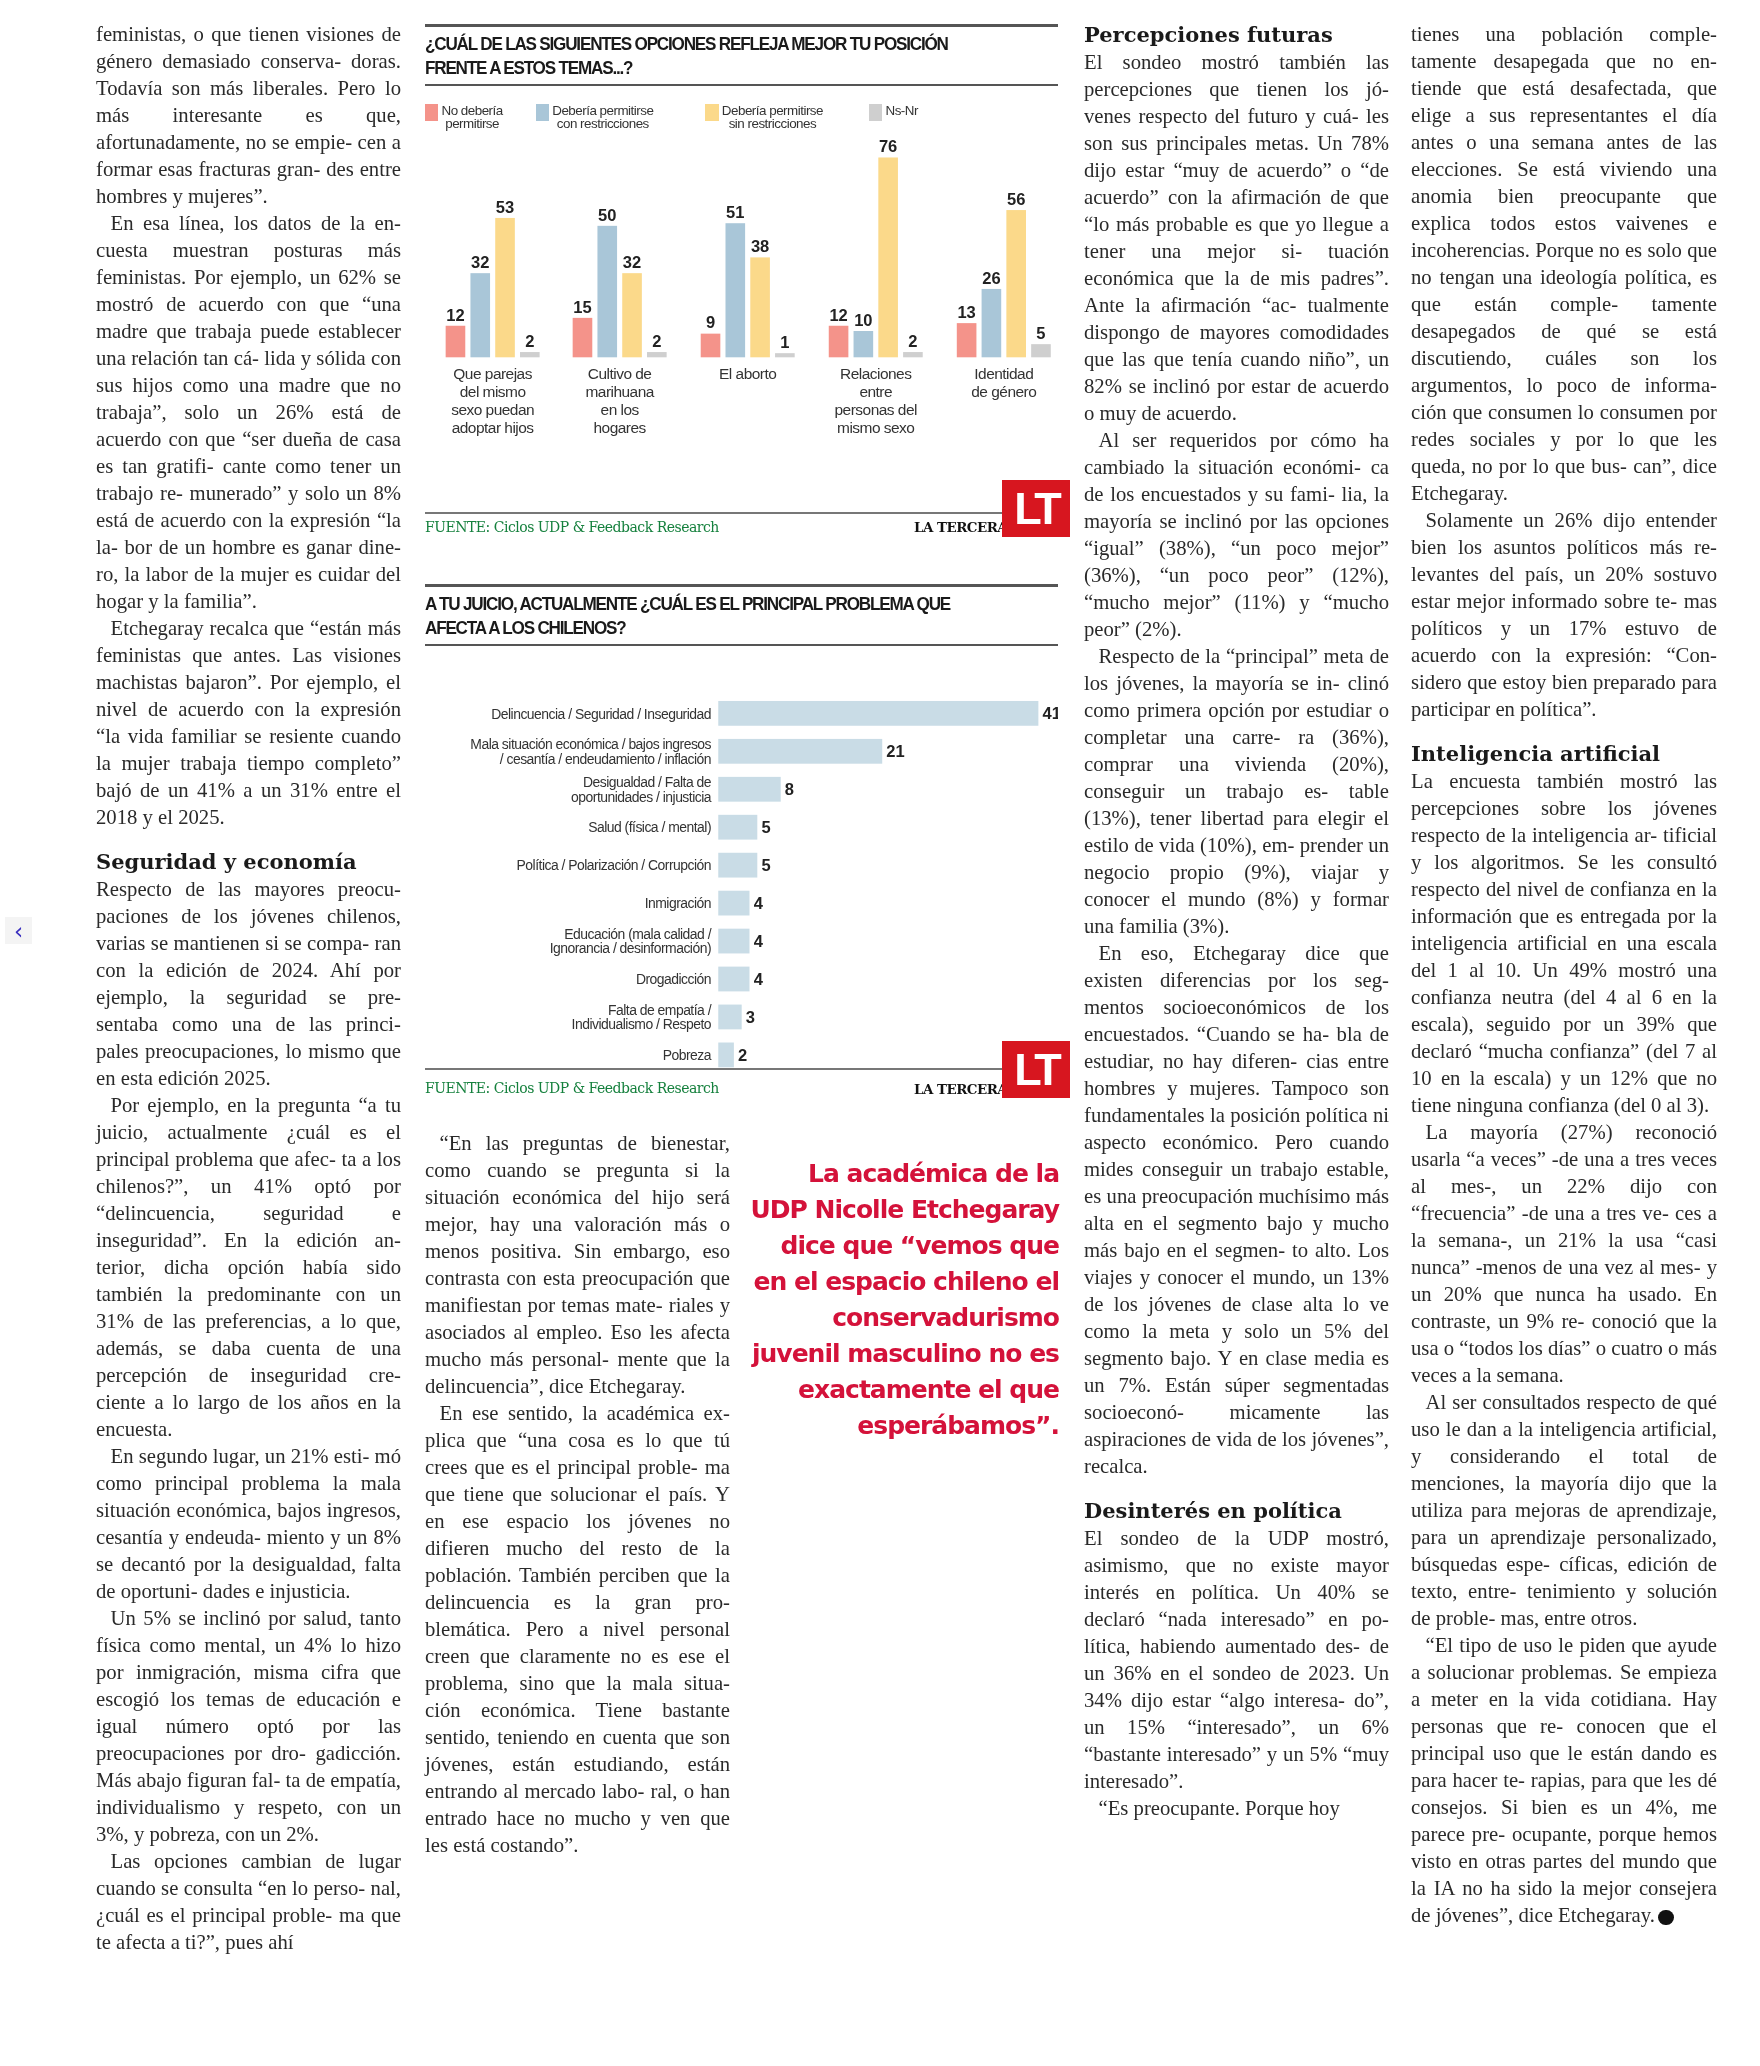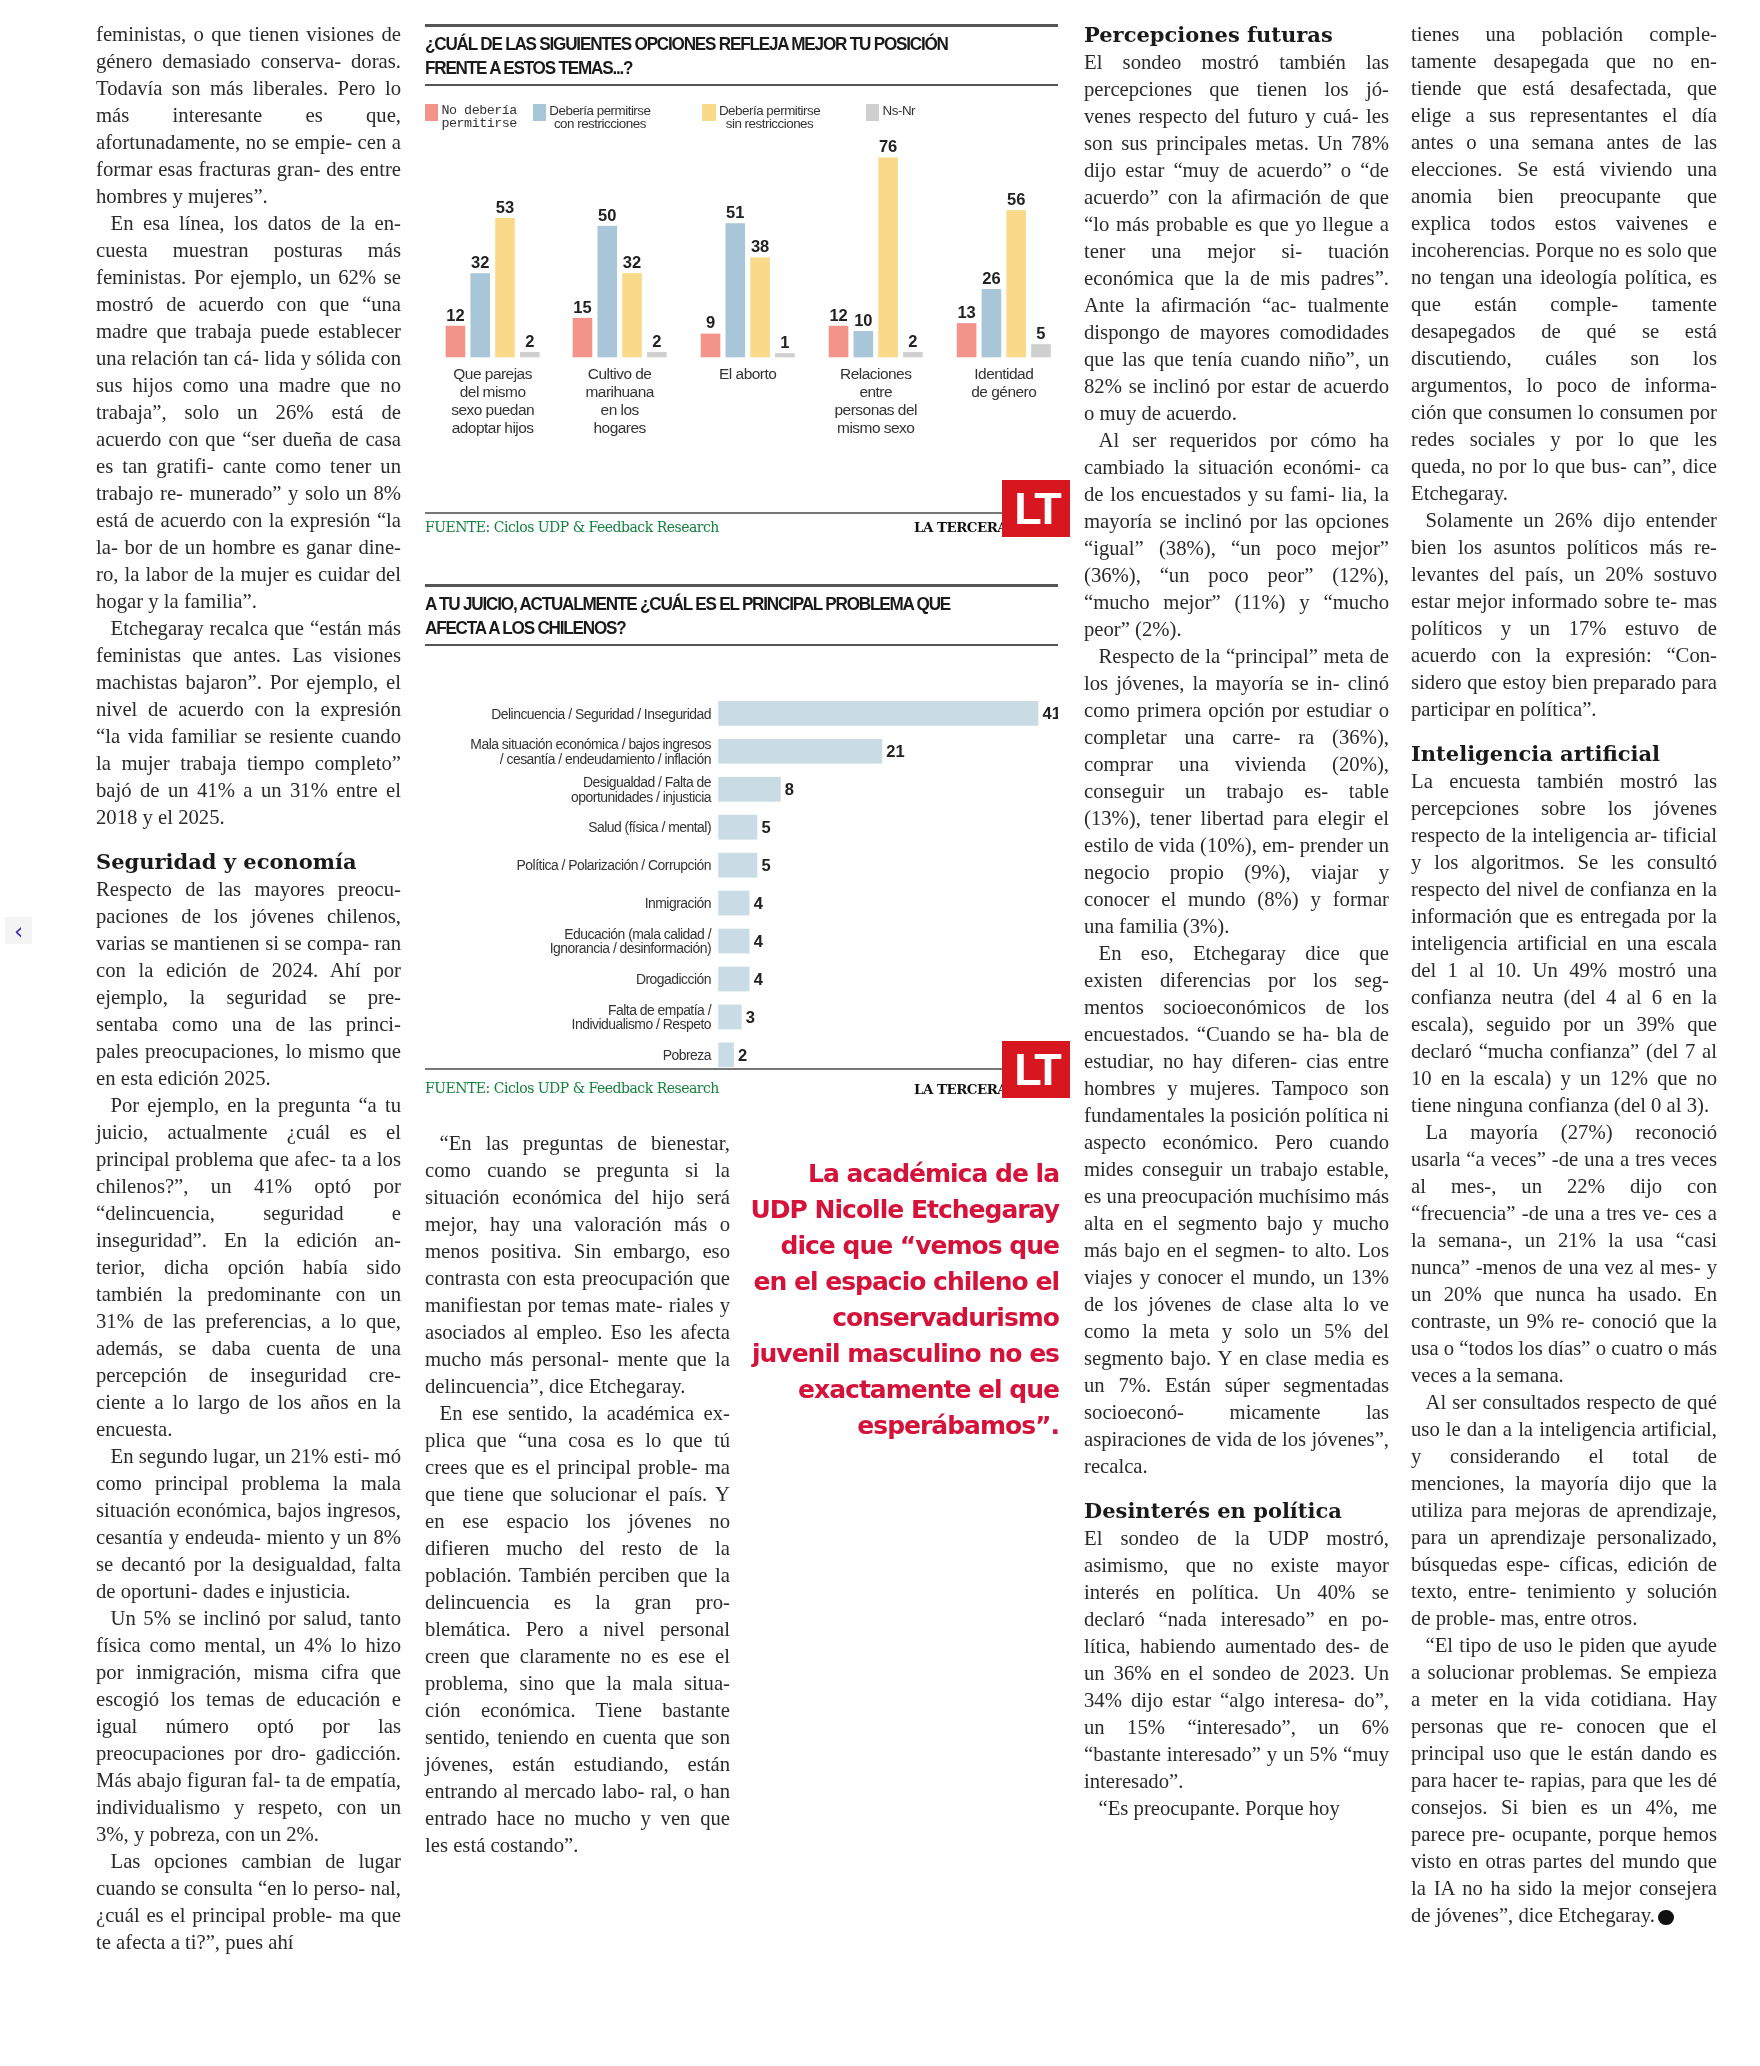--- a/index.html
+++ b/index.html
@@ -45,21 +45,21 @@
   <p>En segundo lugar, un 21% esti- mó como principal problema la mala situación económica, bajos ingresos, cesantía y endeuda- miento y un 8% se decantó por la desigualdad, falta de oportuni- dades e injusticia.</p>
   <p>Un 5% se inclinó por salud, tanto física como mental, un 4% lo hizo por inmigración, misma cifra que escogió los temas de educación e igual número optó por las preocupaciones por dro- gadicción. Más abajo figuran fal- ta de empatía, individualismo y respeto, con un 3%, y pobreza, con un 2%.</p>
   <p>Las opciones cambian de lugar cuando se consulta “en lo perso- nal, ¿cuál es el principal proble- ma que te afecta a ti?”, pues ahí</p>
 </div>
 
 <div class="chart" id="chart1" style="top:24px;">
   <div class="rule"></div>
   <div class="title">¿CUÁL DE LAS SIGUIENTES OPCIONES REFLEJA MEJOR TU POSICIÓN FRENTE A ESTOS TEMAS...?</div>
   <div class="rule" style="height:2.1px"></div>
   <div class="legend" id="legend1">
-      <div class="li" style="margin-right: 16px; font-family: Liberation Mono, monospace;">
+      <div class="li" style="margin-right: 33px;">
         <div class="sw" style="background: rgb(244, 147, 138);"></div>
         <div style="text-align: center;">No debería<br>permitirse</div>
       </div>
       <div class="li" style="margin-left: 0px; margin-right: 52px;">
         <div class="sw" style="background: rgb(169, 198, 216);"></div>
         <div style="text-align: center;">Debería permitirse<br>con restricciones</div>
       </div>
       <div class="li" style="margin-right: 46px;">
         <div class="sw" style="background: rgb(251, 217, 138);"></div>
         <div style="text-align: center;">Debería permitirse<br>sin restricciones</div>

